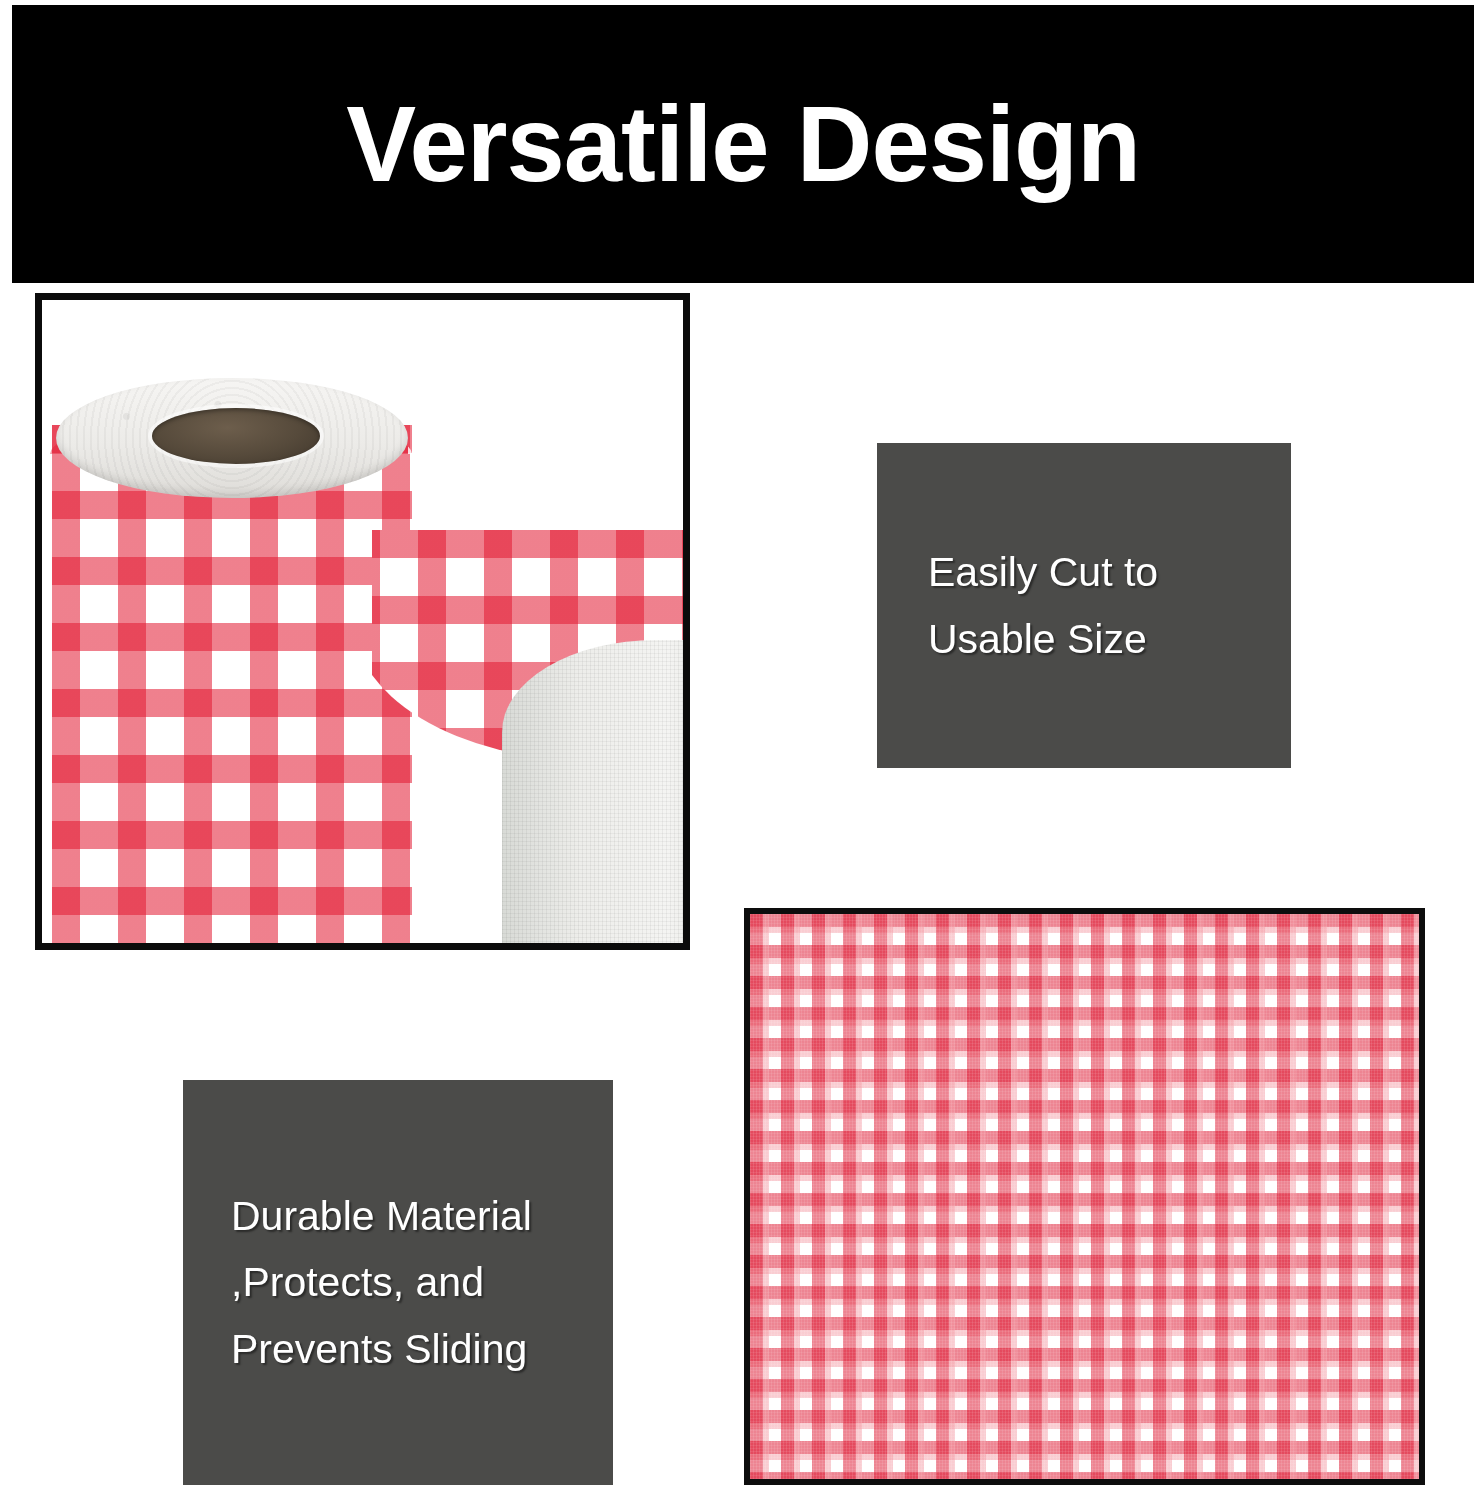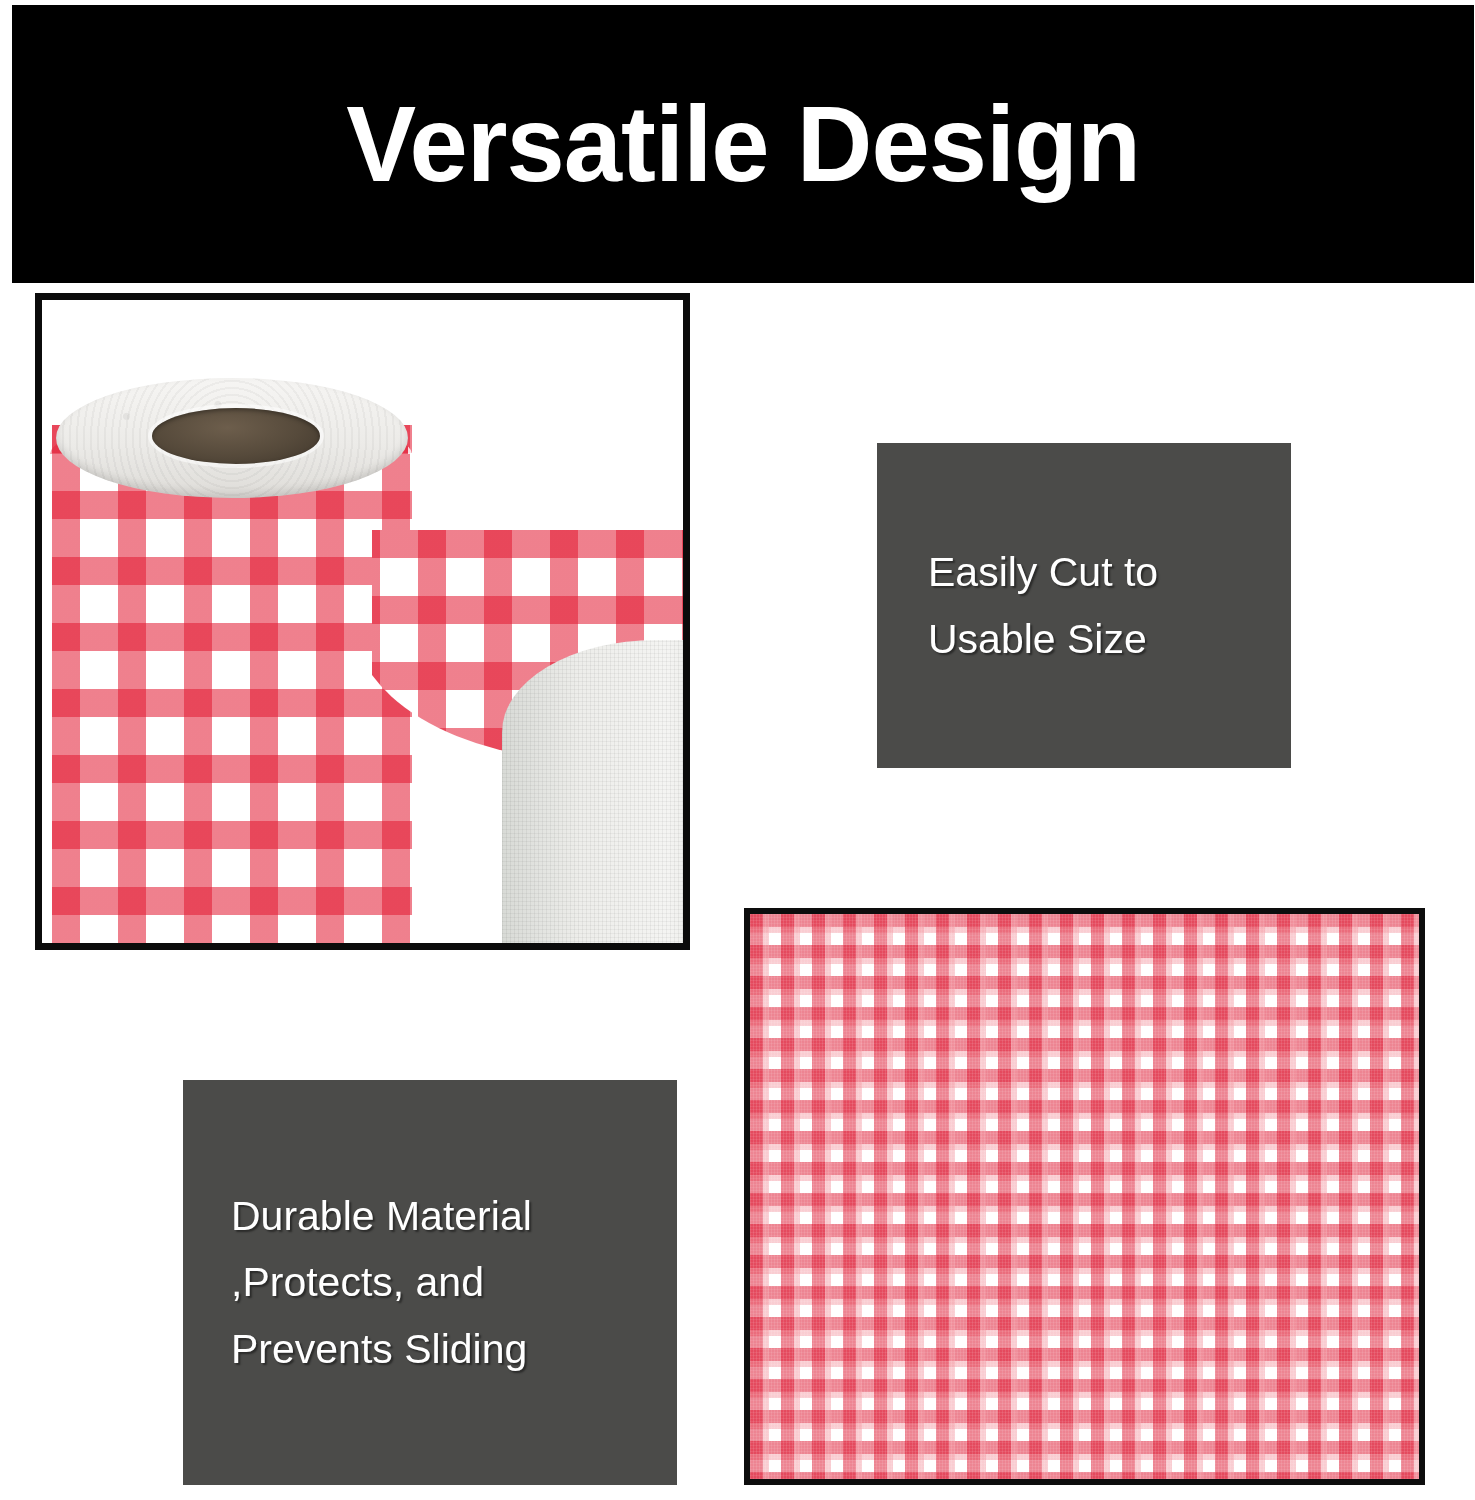--- a/index.html
+++ b/index.html
@@ -189,21 +189,21 @@
     left: 877px;
     top: 443px;
     width: 414px;
     height: 325px;
     padding-left: 51px;
     padding-right: 17px;
   }
   #caption-box-durable {
     left: 183px;
     top: 1080px;
-    width: 494px;
+    width: 430px;
     height: 405px;
     padding-left: 48px;
     padding-right: 16px;
   }
 
   
   #fabric-swatch-frame {
     position: absolute;
     left: 744px;
     top: 908px;

